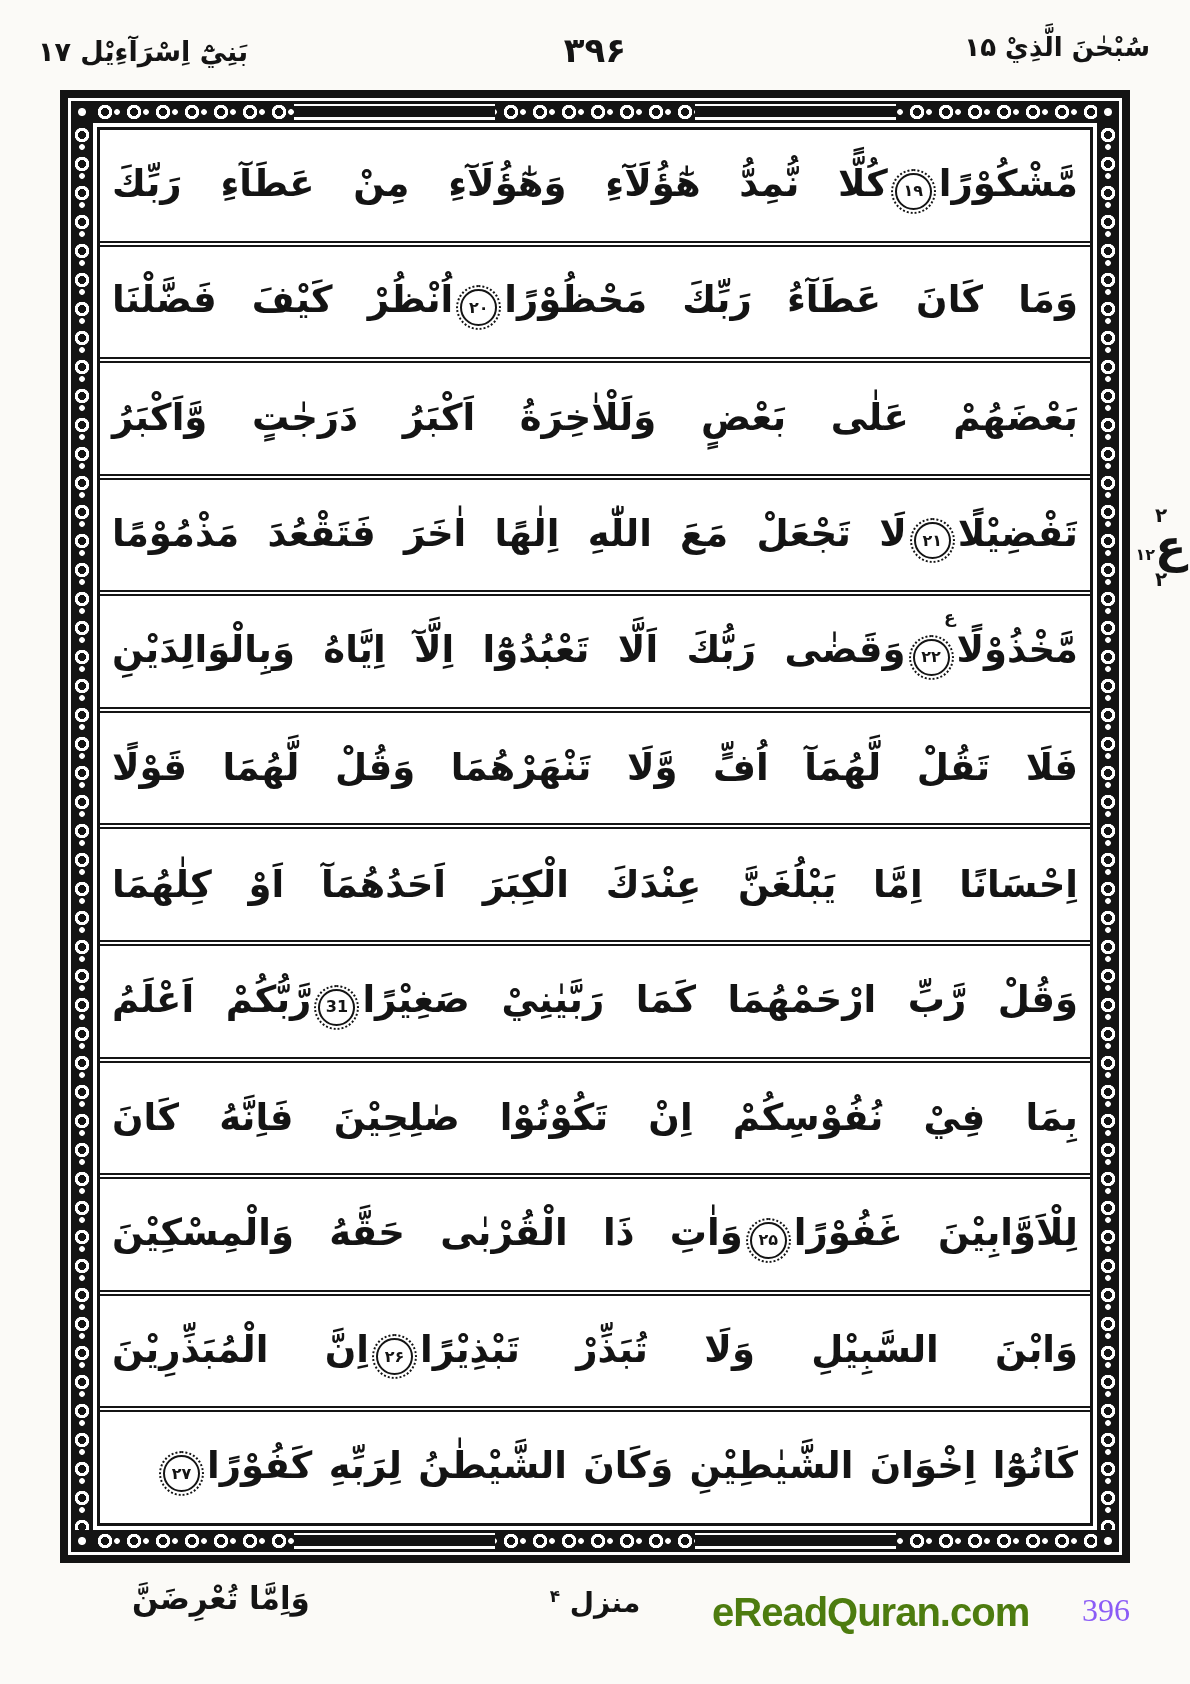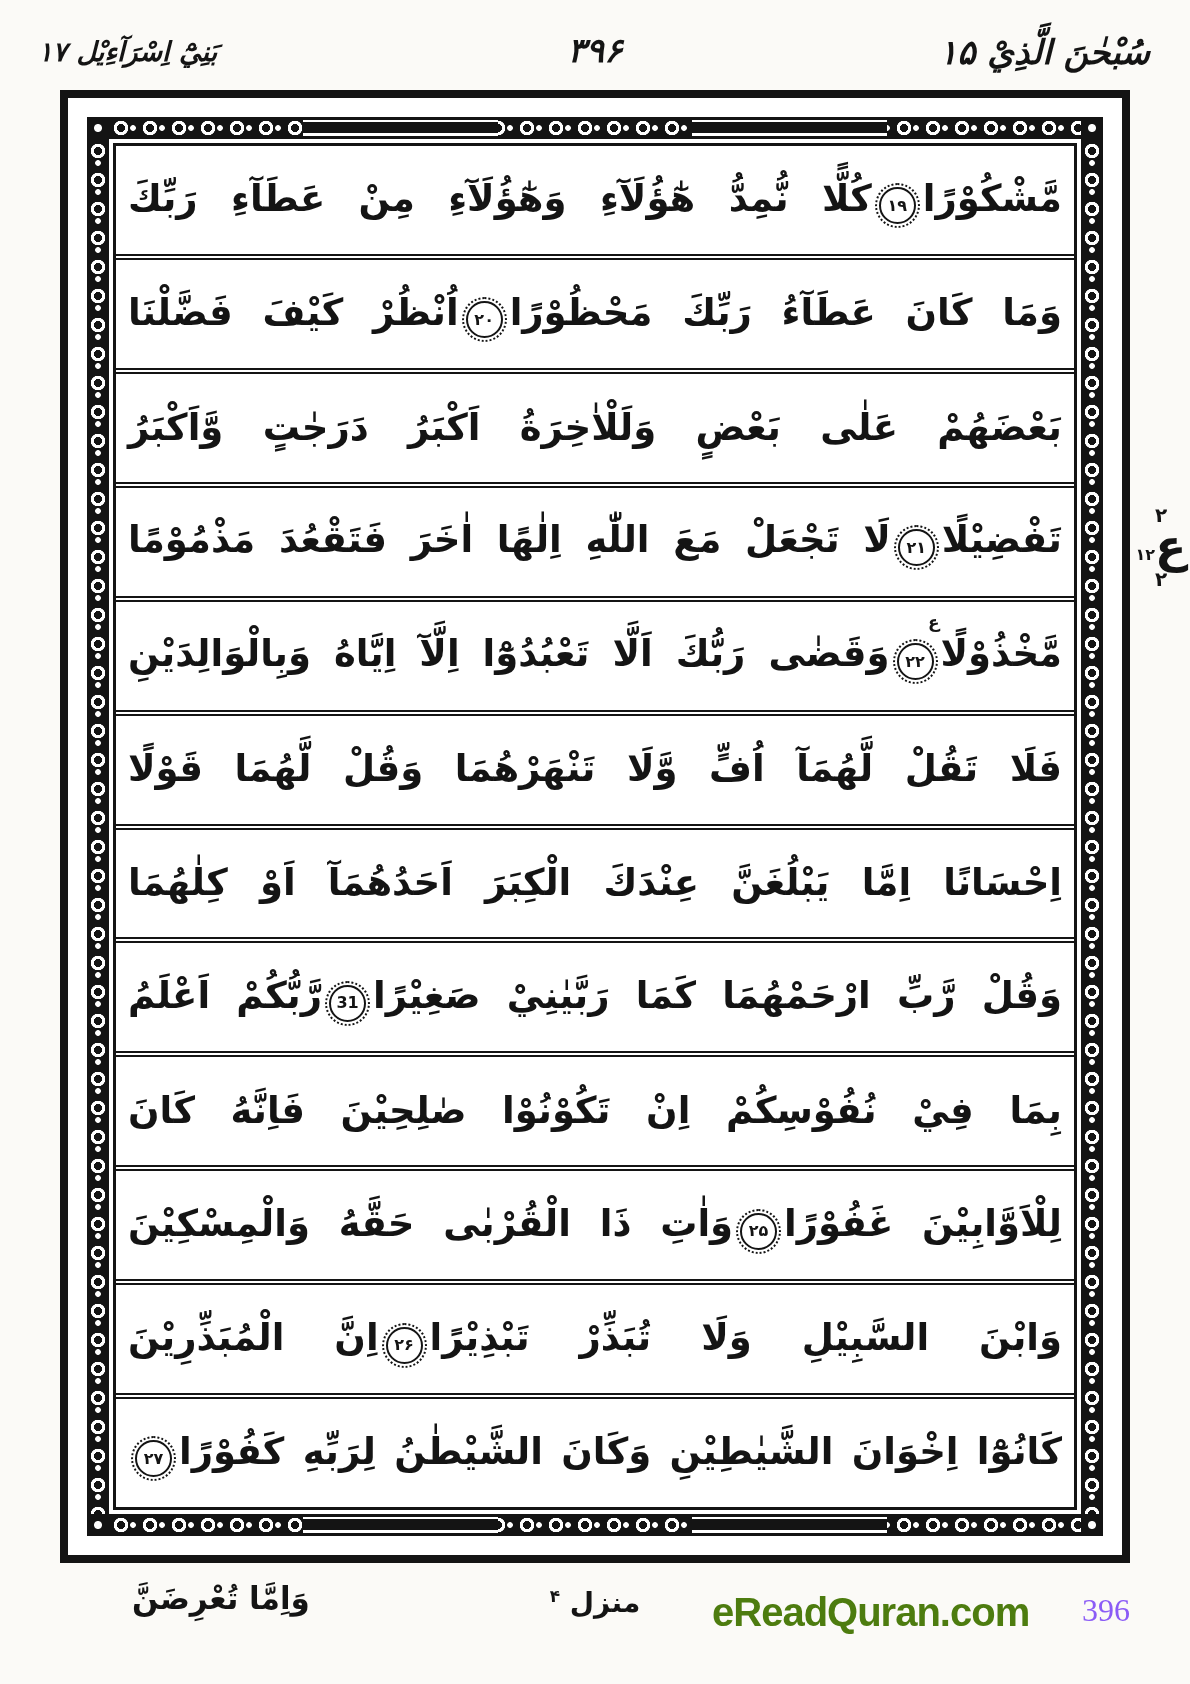--- a/index.html
+++ b/index.html
@@ -1,49 +1,49 @@
 <!DOCTYPE html>
 <html lang="ar" style="--ink: #141414; --paper: #fbfaf7;"><head>
 <meta charset="utf-8">
 <style>
   :root{ --ink:#141414; --paper:#fbfaf7; }
   html,body{margin:0;padding:0;}
   body{background:#e9e7e2;font-family:"DejaVu Sans",sans-serif;}
   .page{position:relative;width:1190px;height:1684px;background:var(--paper);overflow:hidden;margin:0 auto;}
 
   
-  .hdr{position:absolute;direction:rtl;font-weight:bold;color:var(--ink);white-space:nowrap;font-style:italic;}
+  .hdr{position:absolute;direction:rtl;font-weight:bold;color:var(--ink);white-space:nowrap;}
   .hdr-left{left:38px;top:36px;font-size:27px;}
   .hdr-center{left:50%;transform:translateX(-50%);top:30px;font-size:34px;}
-  .hdr-right{right:40px;top:32px;font-size:34px;}
+  .hdr-right{right:40px;top:32px;font-size:26px;}
 
   
   .frame{position:absolute;left:60px;top:90px;width:1070px;height:1473px;box-sizing:border-box;
-         border:8px solid var(--ink);background:#fff;padding:19px;
+         border:8px solid var(--ink);background:#fff;padding:3px;
          display:grid;grid-template-rows:22px 1fr 22px;grid-template-columns:22px 1fr 22px;}
   .corner{background:radial-gradient(circle at 50% 50%, #fff 3.5px, var(--ink) 4.5px);}
   .band-h{position:relative;background-color:var(--ink);
      background-image:
        radial-gradient(circle at 12px 11px, rgba(0,0,0,0) 4px, #fff 4px 7px, rgba(0,0,0,0) 7.5px),
        radial-gradient(circle at 24px 11px, #fff 2.5px, rgba(0,0,0,0) 3.2px);
      background-size:29px 22px;background-repeat:repeat-x;}
   .band-h .bar{position:absolute;top:0;bottom:0;width:20%;
      background:linear-gradient(var(--ink) 0 3px, #fff 3px 5.5px, var(--ink) 5.5px 16.5px, #fff 16.5px 19px, var(--ink) 19px);}
   .band-h .bar1{left:20%;} .band-h .bar2{left:60%;}
   .band-v{background-color:var(--ink);
      background-image:
        radial-gradient(circle at 11px 12px, rgba(0,0,0,0) 4px, #fff 4px 7px, rgba(0,0,0,0) 7.5px),
        radial-gradient(circle at 11px 24px, #fff 2.5px, rgba(0,0,0,0) 3.2px);
      background-size:22px 29px;background-repeat:repeat-y;}
 
   .content-pad{margin:4px;border:3px solid var(--ink);display:flex;flex-direction:column;overflow:hidden;background:#fff;}
 
   
   .qline{flex:1 1 0;display:flex;align-items:center;border-bottom:6px double var(--ink);overflow:hidden;}
-  .qline:last-child{border-bottom:none;}
+  .qline:last-child{border-bottom:none;margin-left:44px;}
   .qinner{width:100%;direction:rtl;unicode-bidi:embed;text-align:justify;text-align-last:justify;
           font-family:"DejaVu Sans",sans-serif;font-weight:bold;font-size:37px;line-height:1.25;
           color:var(--ink);padding:0 12px;}
   .ayah-wrap{position:relative;display:inline-block;margin:0 7px;vertical-align:middle;}
   .medallion{display:inline-flex;align-items:center;justify-content:center;width:37px;height:37px;
              border:2.5px solid var(--ink);border-radius:50%;outline:2px dotted var(--ink);outline-offset:2px;
              font-size:16px;font-weight:bold;background:#fff;box-sizing:border-box;}
   .ruku-mini{position:absolute;top:-20px;right:-6px;font-size:17px;font-weight:bold;}
 
   

